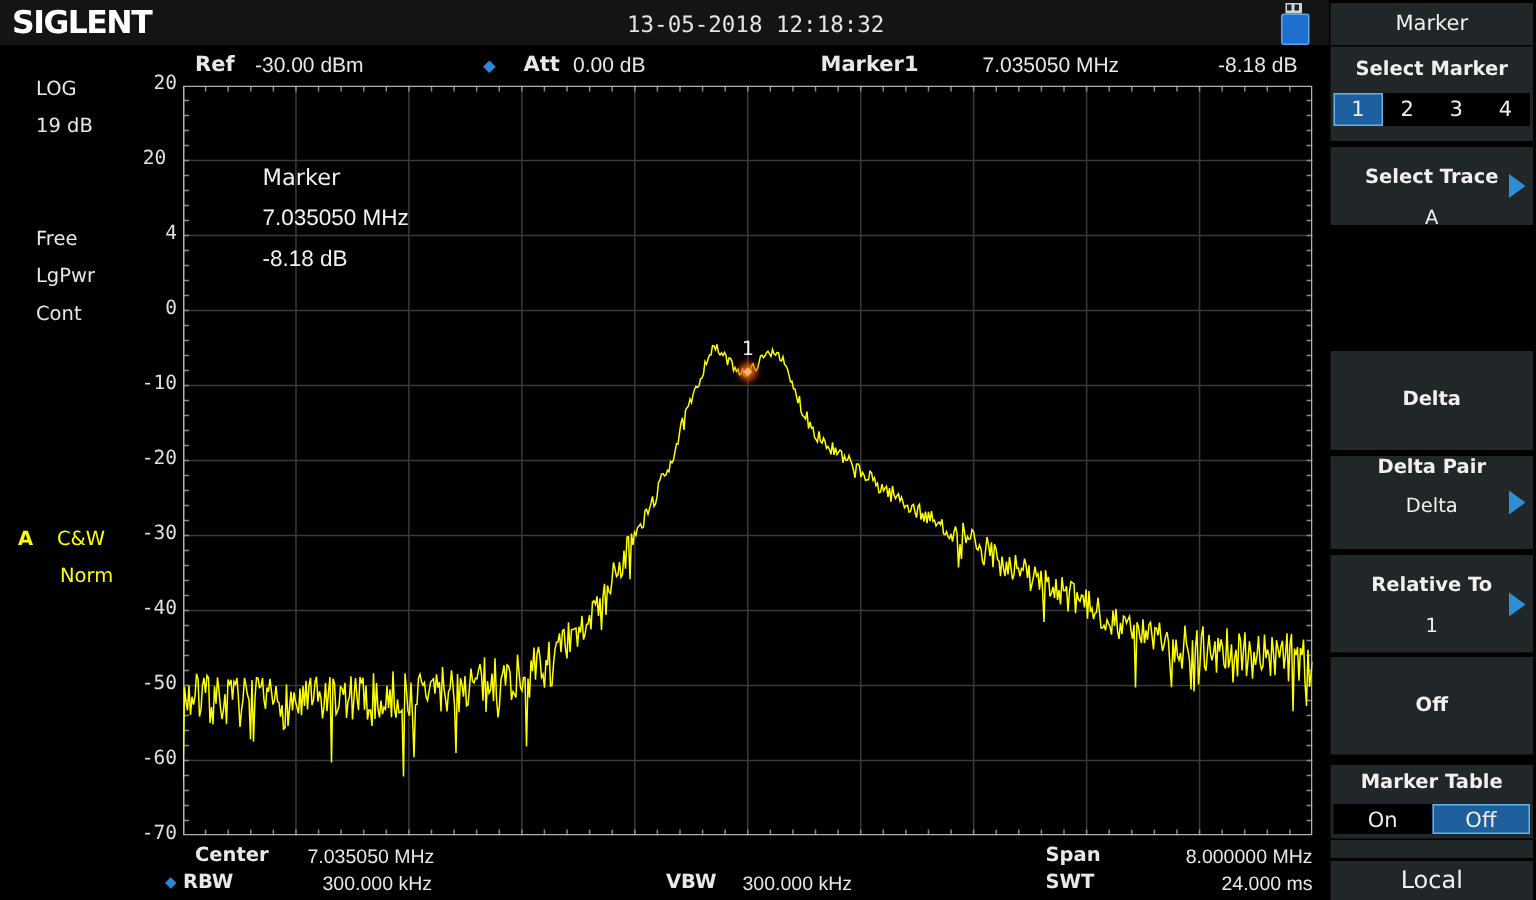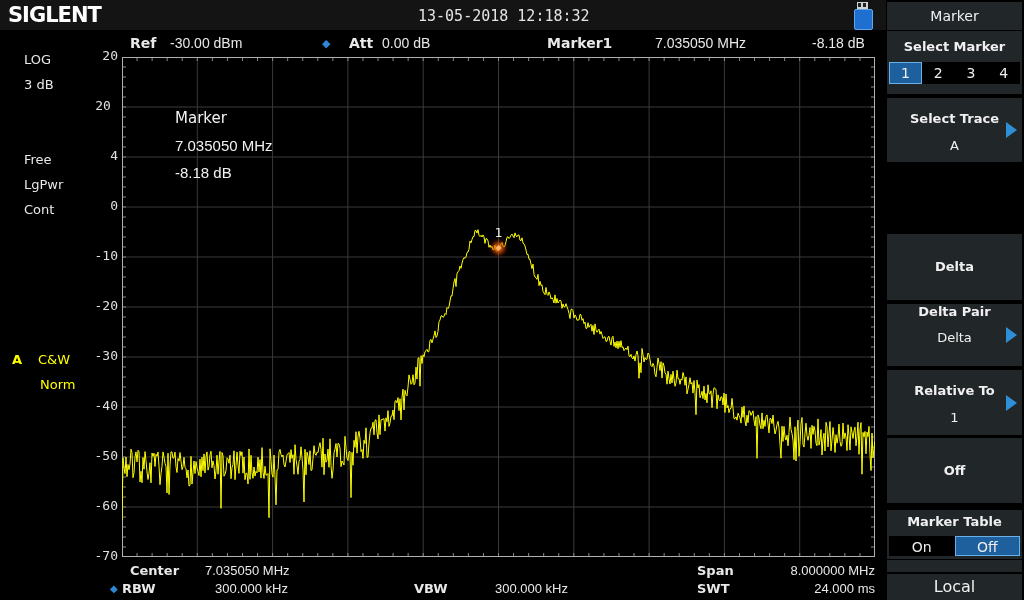--- a/index.html
+++ b/index.html
@@ -61,21 +61,21 @@
 <span class="abs rowtext b" style="left:130px;top:35px">Ref</span>
 <span class="abs rowtext mono" style="left:170px;top:35px">-30.00 dBm</span>
 <span class="abs diamond" style="left:322px;top:37px">◆</span>
 <span class="abs rowtext b" style="left:349px;top:35px">Att</span>
 <span class="abs rowtext mono" style="left:382px;top:35px">0.00 dB</span>
 <span class="abs rowtext b" style="left:547px;top:35px">Marker1</span>
 <span class="abs rowtext mono" style="left:655px;top:35px">7.035050 MHz</span>
 <span class="abs rowtext mono" style="left:812px;top:35px">-8.18 dB</span>
 
 <span class="abs gutter" style="left:24px;top:52px">LOG</span>
-<span class="abs gutter" style="left:24px;top:77px">3 dB</span>
+<span class="abs gutter" style="left:24px;top:77px">19 dB</span>
 <span class="abs gutter" style="left:24px;top:152px">Free</span>
 <span class="abs gutter" style="left:24px;top:177px">LgPwr</span>
 <span class="abs gutter" style="left:24px;top:202px">Cont</span>
 <span class="abs gutter yellow b" style="left:12px;top:352px">A</span>
 <span class="abs gutter yellow" style="left:38px;top:352px">C&amp;W</span>
 <span class="abs gutter yellow" style="left:40px;top:377px">Norm</span>
 
 <div id="ylabels" class="abs" style="left:86px;top:0;width:32px;height:600px">
     <div class="ytick" style="top: 48px;">20</div>
     <div class="ytick" style="top: 98px; text-align: center;">20</div>
@@ -325,41 +325,41 @@
   <div class="mono">-8.18 dB</div>
 </div>
 
 <span class="abs f13 b" style="left:130px;top:563px">Center</span>
 <span class="abs f13 mono" style="left:205px;top:563px">7.035050 MHz</span>
 <span class="abs f13 b" style="left:697px;top:563px">Span</span>
 <span class="abs f13 mono" style="right:149px;top:563px">8.000000 MHz</span>
 <span class="abs diamond" style="left:110px;top:583px;font-size:10px">◆</span>
 <span class="abs f13 b" style="left:122px;top:581px">RBW</span>
 <span class="abs f13 mono" style="left:215px;top:581px">300.000 kHz</span>
-<span class="abs f13 b" style="left:414px;top:581px">VBW</span>
+<span class="abs f13 b" style="left:444px;top:581px">VBW</span>
 <span class="abs f13 mono" style="left:495px;top:581px">300.000 kHz</span>
 <span class="abs f13 b" style="left:697px;top:581px">SWT</span>
 <span class="abs f13 mono" style="right:149px;top:581px">24.000 ms</span>
 
 <div id="sidebar" class="abs">
   <div class="blk" style="top:2px;height:28px">
     <div class="val" style="line-height:28px;font-size:14px">Marker</div>
   </div>
 
   <div class="blk" style="top:31px;height:63px">
     <div class="lbl" style="margin-top:8px">Select Marker</div>
     <div class="seg" style="top:31px;height:22px">
       <div class="cell sel">1</div>
       <div class="cell">2</div>
       <div class="cell">3</div>
       <div class="cell">4</div>
     </div>
   </div>
 
-  <div class="blk" style="top:98px;height:64px">
+  <div class="blk" style="top:98px;height:52px">
     <div class="lbl" style="margin-top:13px">Select Trace</div>
     <div class="val" style="margin-top:12px">A</div>
     <div class="arrow"></div>
   </div>
 
 
   <div class="blk" style="top:234px;height:66px">
     <div class="lbl" style="line-height:66px">Delta</div>
   </div>
 

